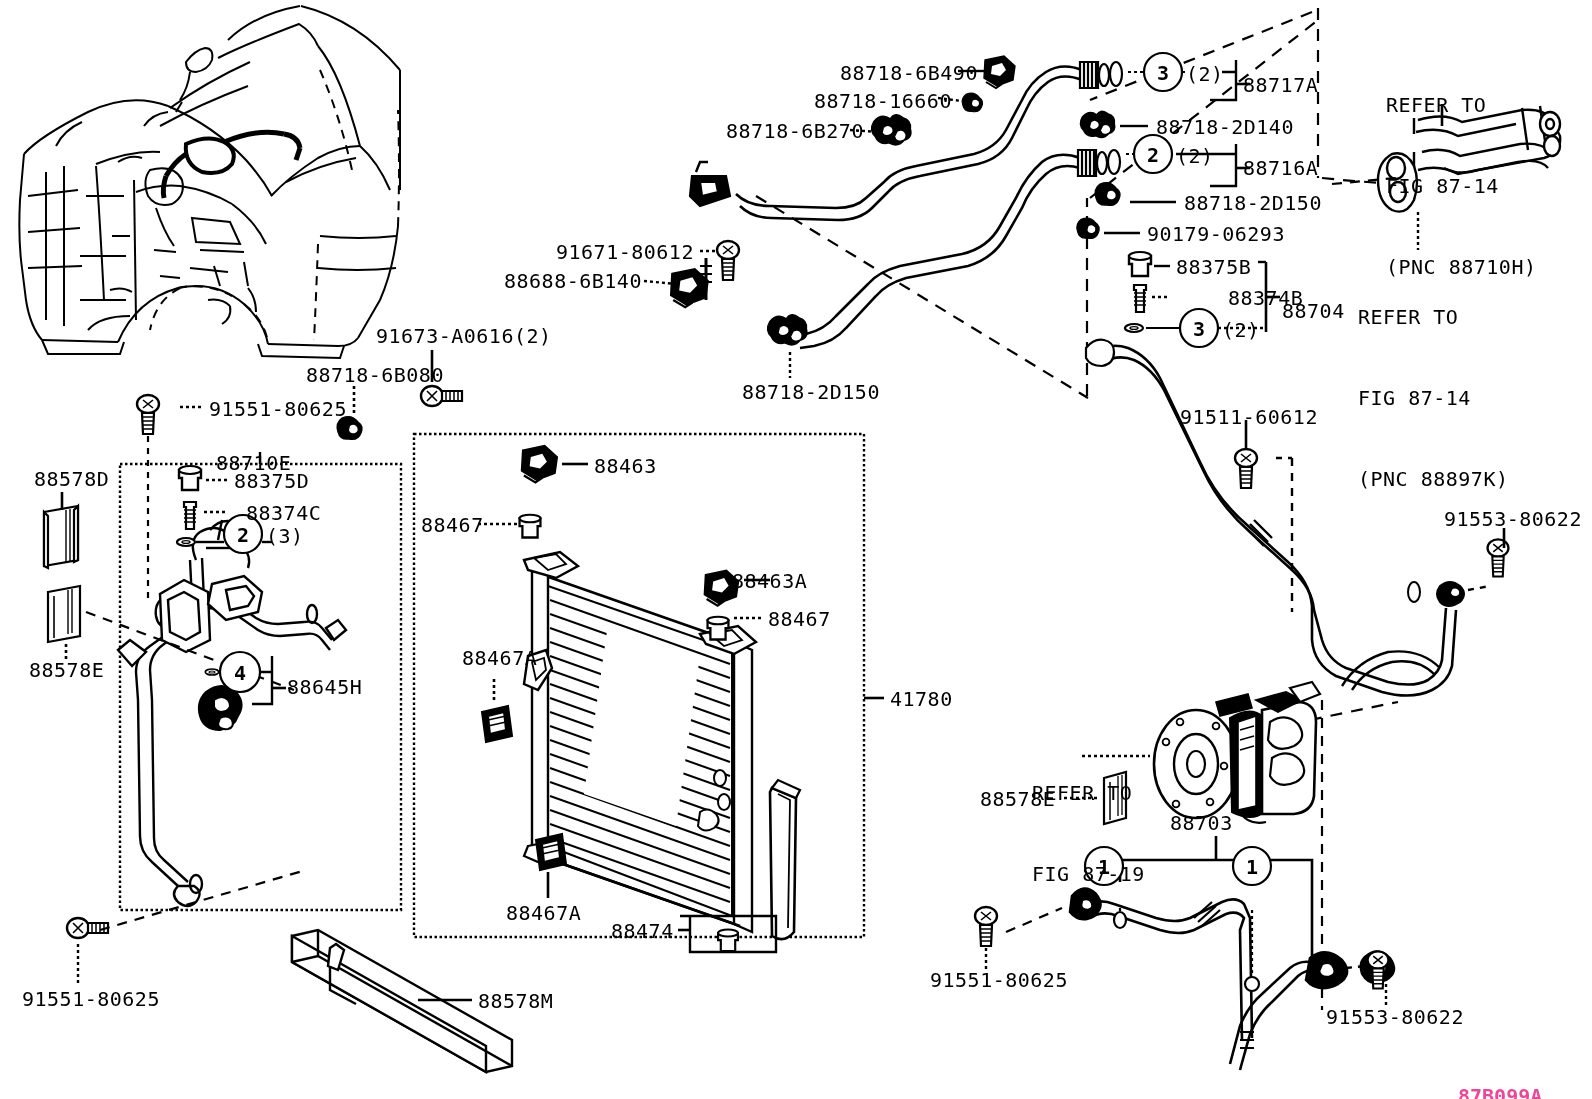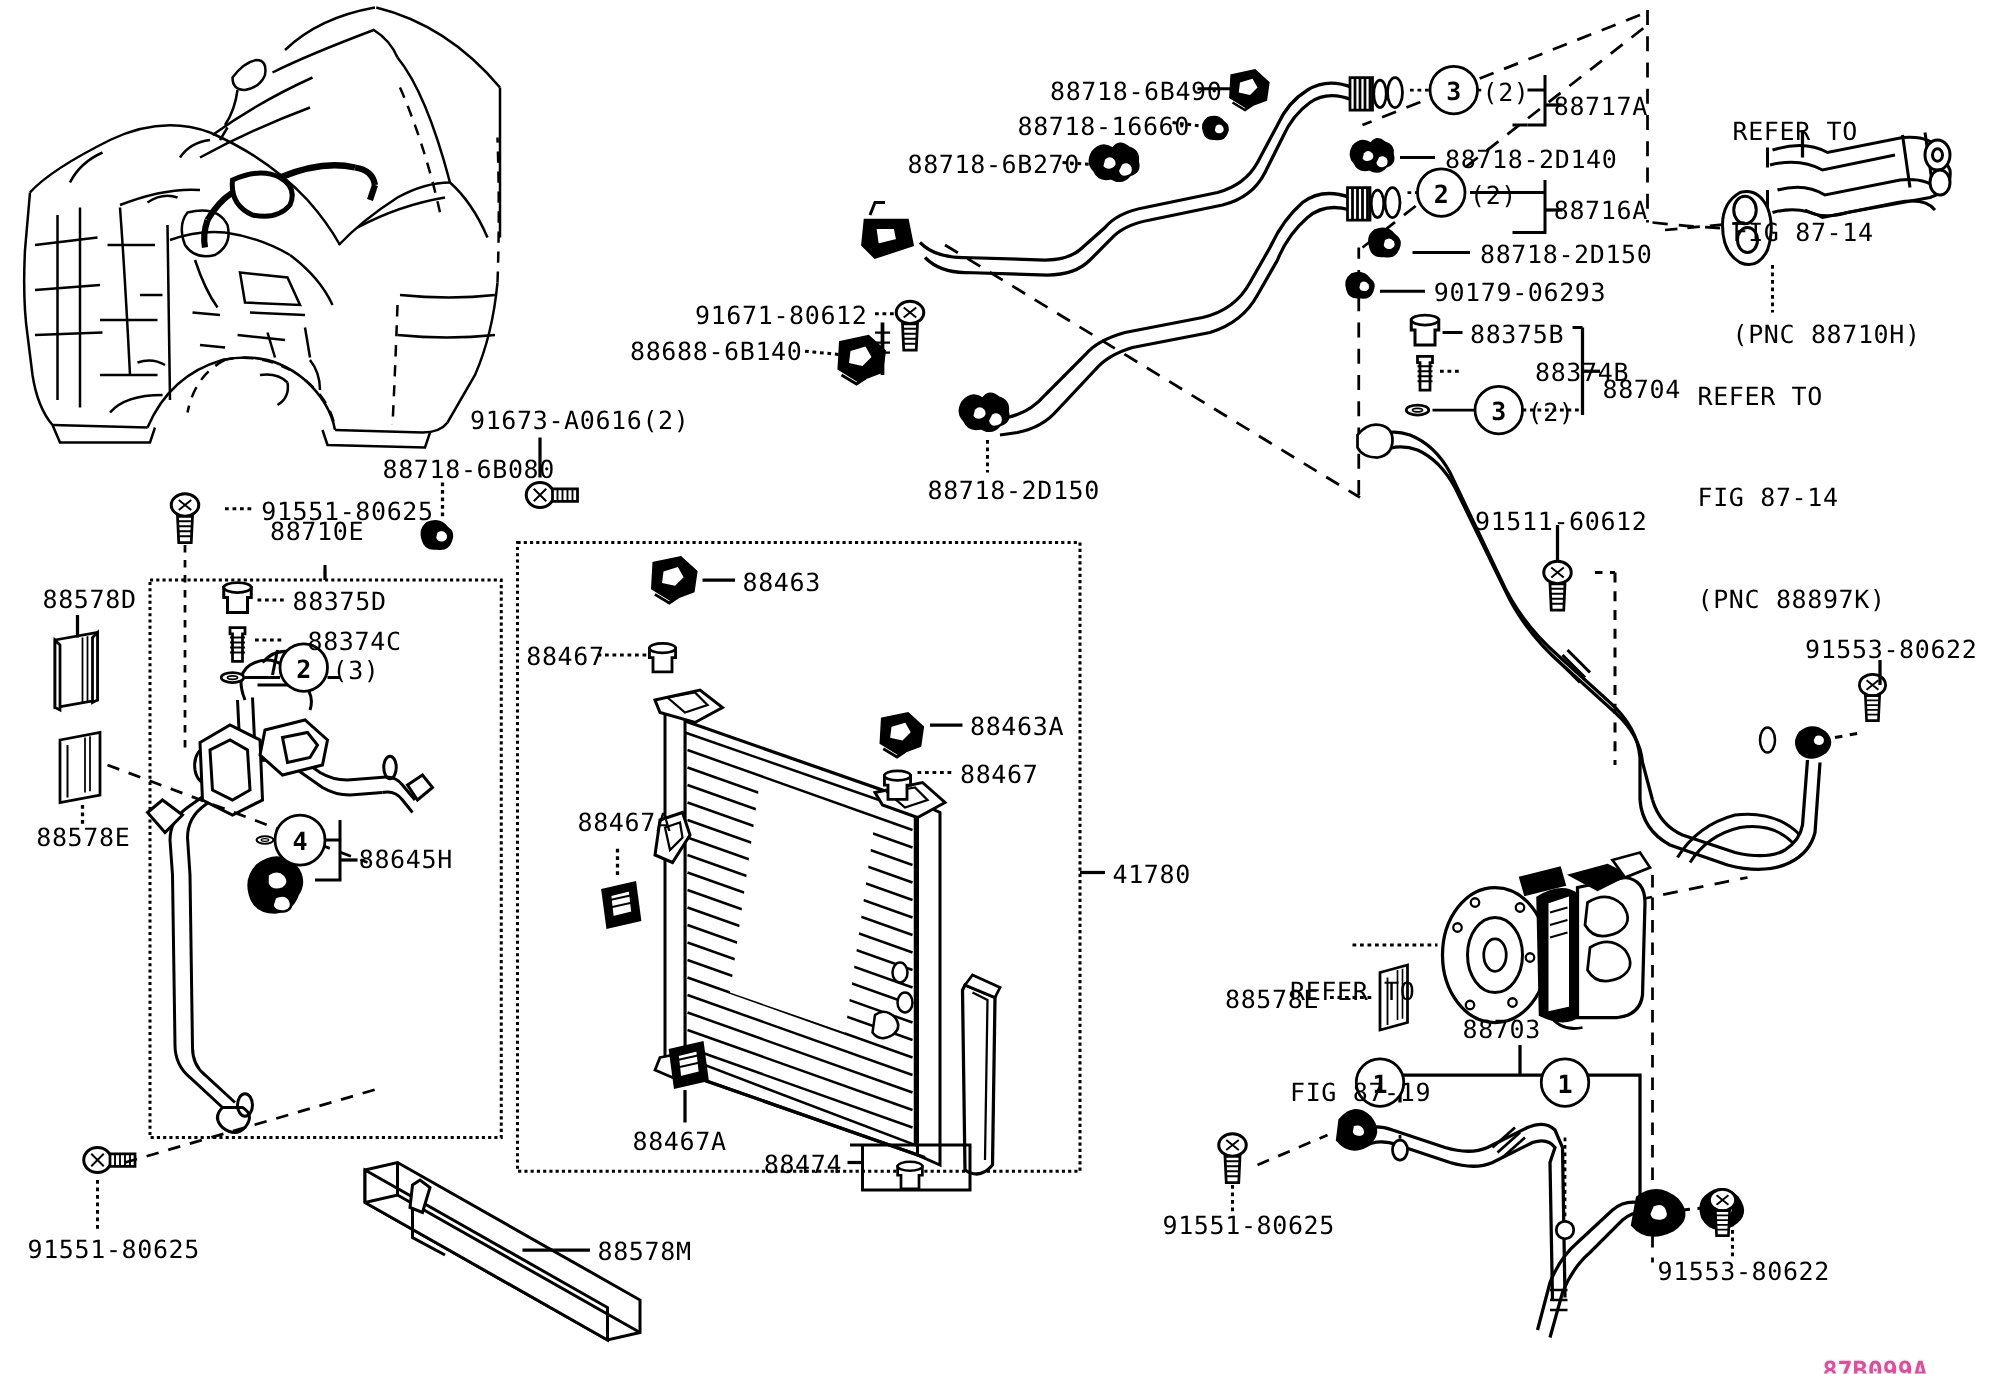--- a/index.html
+++ b/index.html
@@ -703,29 +703,29 @@
   <div class="lbl" style="left:1147px;top:221px;">90179-06293</div>
   <div class="lbl" style="left:1176px;top:254px;">88375B</div>
   <div class="lbl" style="left:1228px;top:285px;text-align:right;">88374B</div>
   <div class="lbl" style="left:1282px;top:298px;">88704</div>
   <div class="lbl" style="left:556px;top:239px;">91671-80612</div>
   <div class="lbl" style="left:504px;top:268px;">88688-6B140</div>
   <div class="lbl" style="left:742px;top:379px;">88718-2D150</div>
   <div class="lbl" style="left:376px;top:323px;">91673-A0616(2)</div>
   <div class="lbl" style="left:306px;top:362px;">88718-6B080</div>
   <div class="lbl" style="left:209px;top:396px;">91551-80625</div>
-  <div class="lbl" style="left:216px;top:412px;text-align:center;">88710E</div>
+  <div class="lbl" style="left:216px;top:450px;text-align:center;">88710E</div>
   <div class="lbl" style="left:34px;top:466px;">88578D</div>
   <div class="lbl" style="left:234px;top:468px;">88375D</div>
   <div class="lbl" style="left:246px;top:500px;">88374C</div>
   <div class="lbl" style="left:29px;top:657px;">88578E</div>
   <div class="lbl" style="left:287px;top:674px;">88645H</div>
   <div class="lbl" style="left:594px;top:453px;">88463</div>
   <div class="lbl" style="left:421px;top:512px;">88467</div>
-  <div class="lbl" style="left:776px;top:568px;">88463A</div>
+  <div class="lbl" style="left:732px;top:568px;">88463A</div>
   <div class="lbl" style="left:768px;top:606px;">88467</div>
   <div class="lbl" style="left:462px;top:645px;">88467A</div>
   <div class="lbl" style="left:890px;top:686px;">41780</div>
   <div class="lbl" style="left:506px;top:900px;">88467A</div>
   <div class="lbl" style="left:611px;top:918px;">88474</div>
   <div class="lbl" style="left:478px;top:988px;">88578M</div>
   <div class="lbl" style="left:22px;top:986px;">91551-80625</div>
   <div class="lbl" style="left:1180px;top:404px;">91511-60612</div>
   <div class="lbl" style="left:1444px;top:506px;">91553-80622</div>
   <div class="lbl" style="left:980px;top:786px;">88578E</div>

